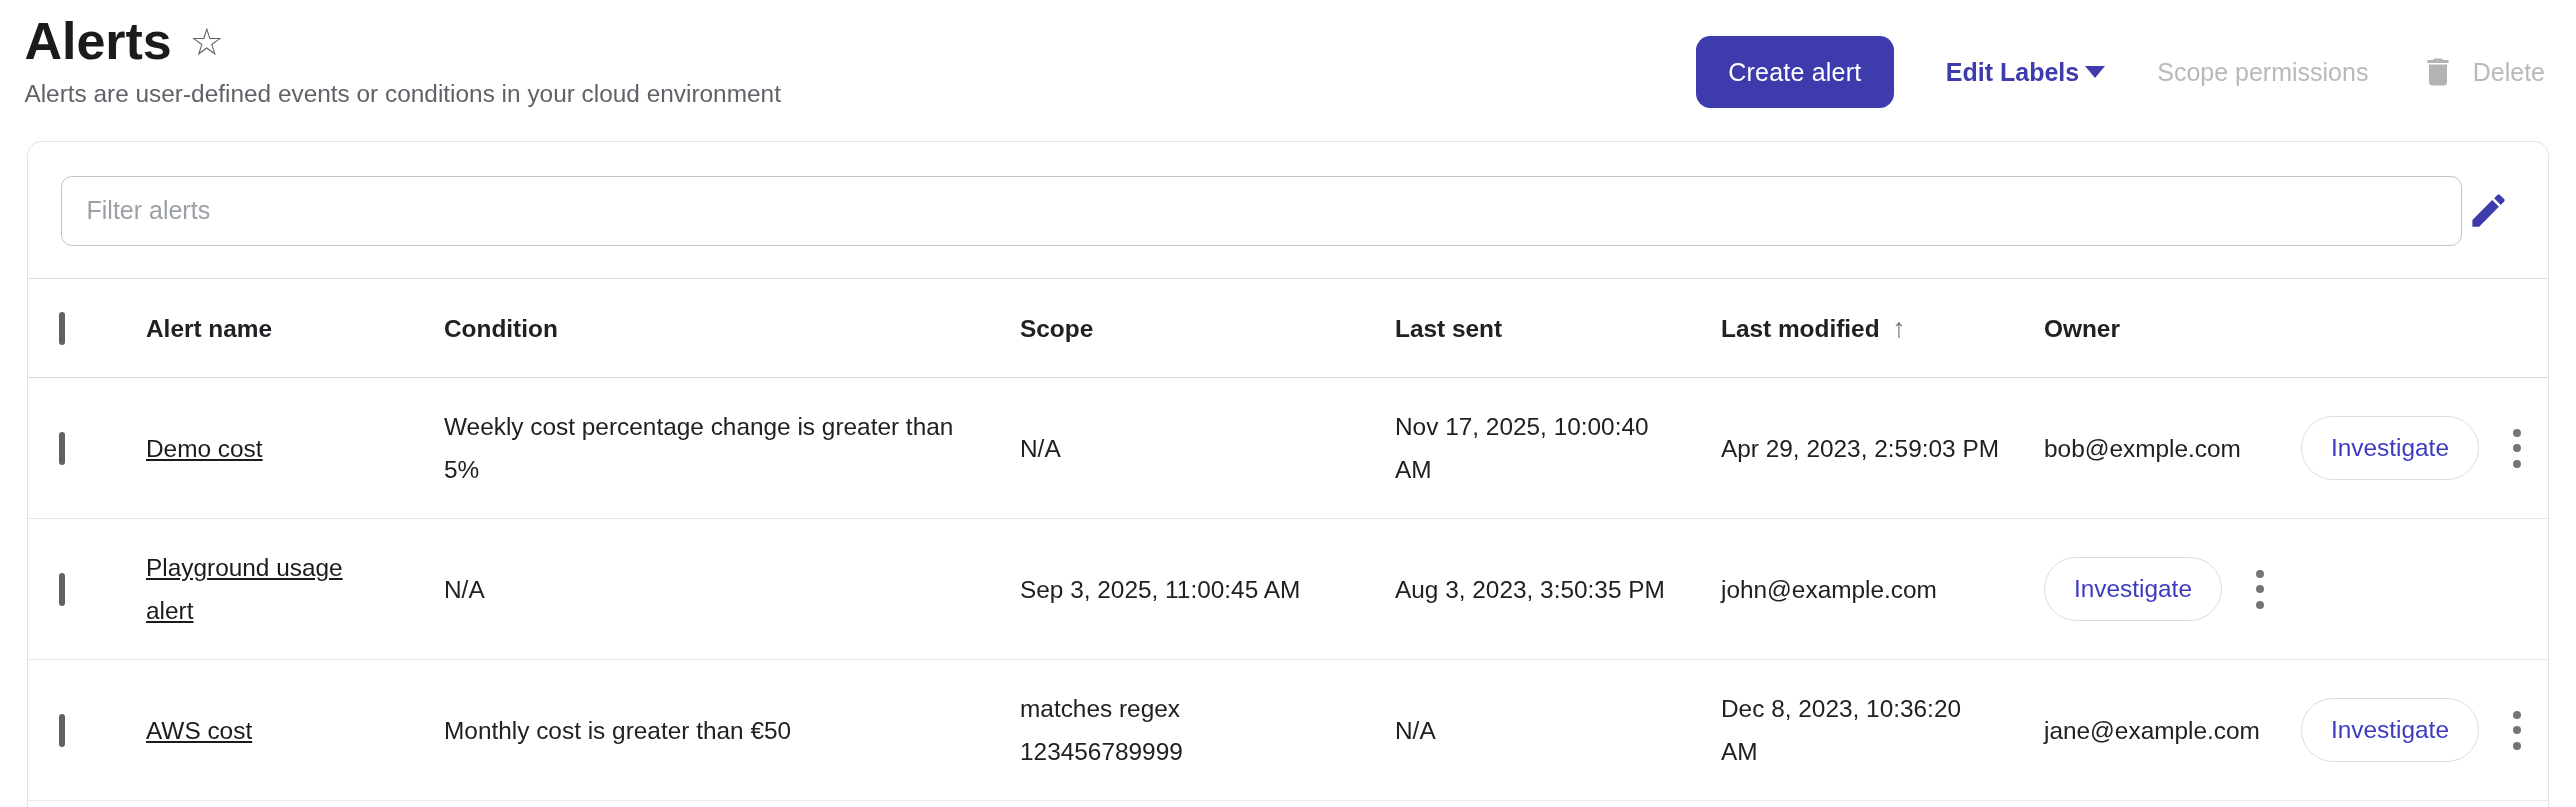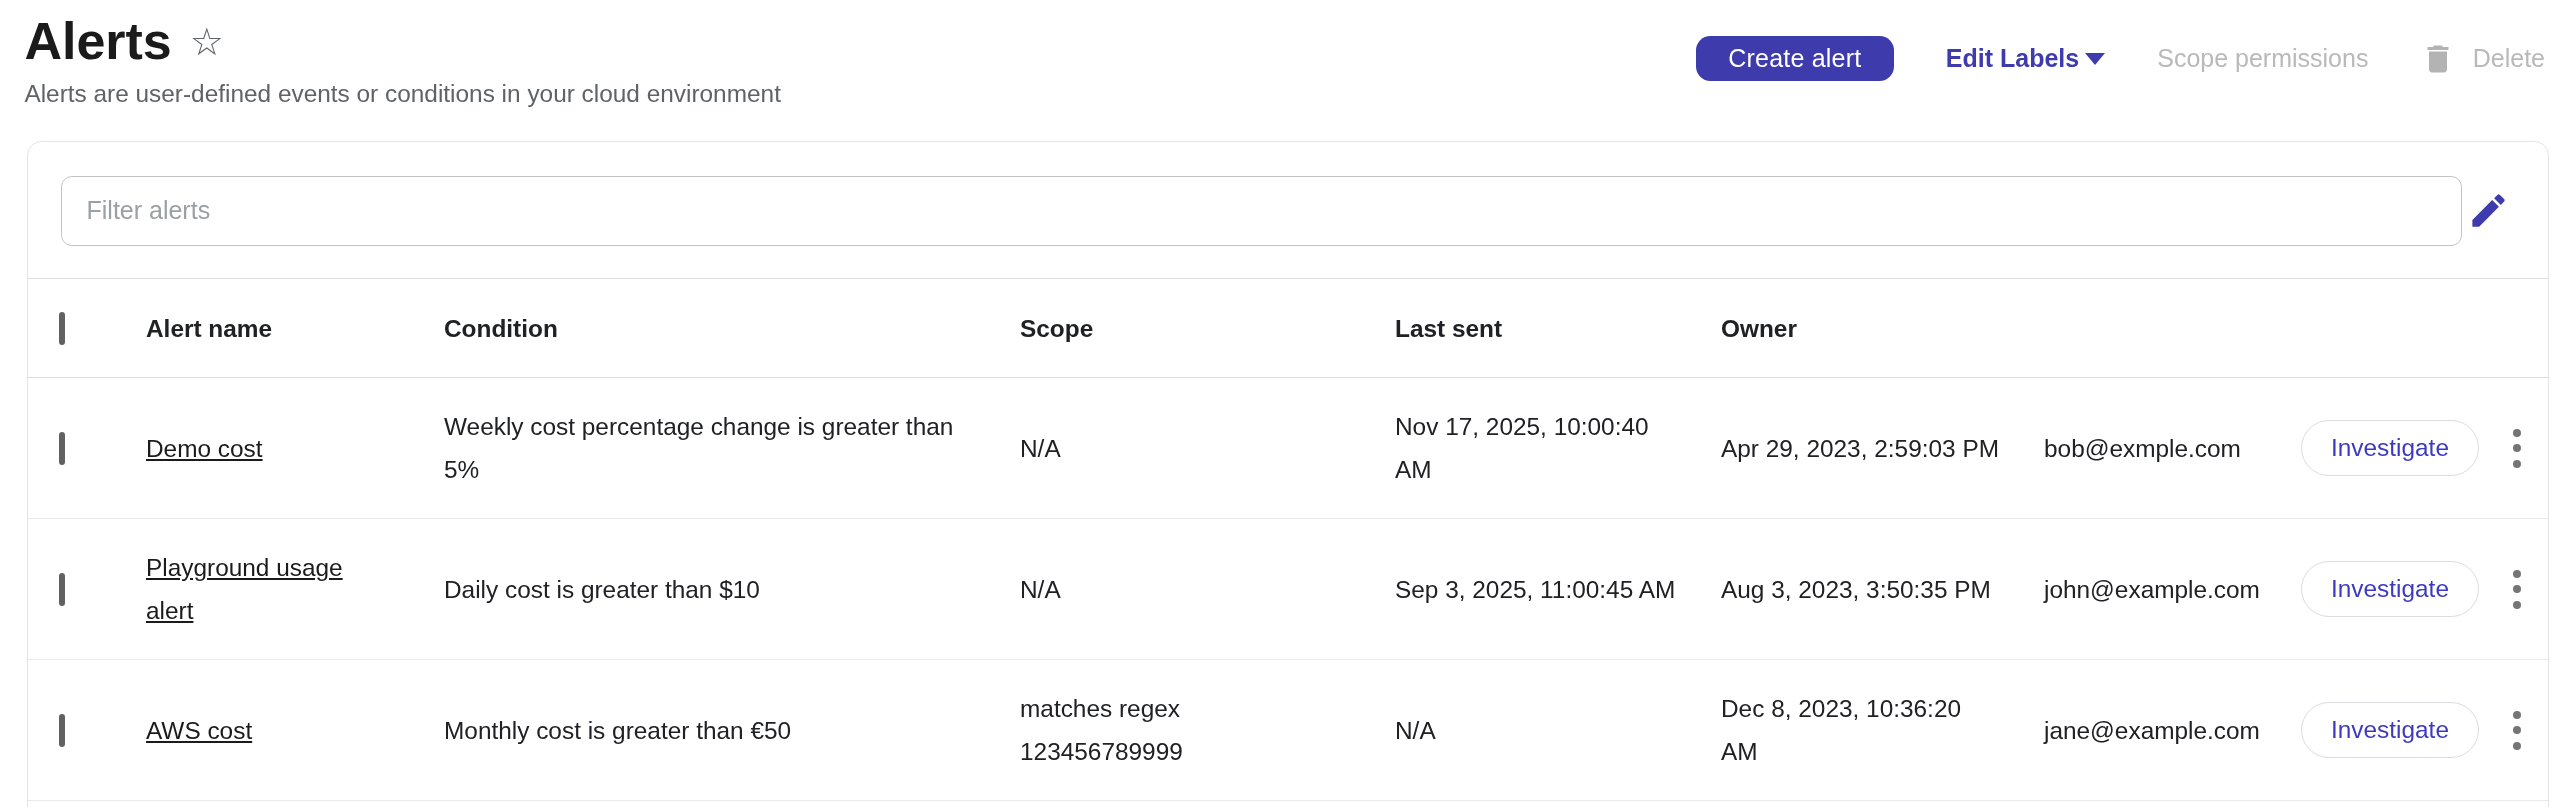--- a/index.html
+++ b/index.html
@@ -20,21 +20,21 @@
   
   .topbar{display:flex;justify-content:space-between;align-items:flex-start;padding:18px 31px 0 24.4px;}
   .title-row{display:flex;align-items:center;gap:18px;}
   .page-title{font-size:52px;font-weight:700;margin:0;line-height:47px;color:#1b1b1b;}
   .star{font-size:38px;line-height:38px;color:#5f6368;cursor:pointer;margin-top:1.8px;}
   .subtitle{font-size:24.4px;color:var(--muted);margin:14.4px 0 0;line-height:29px;text-align:right;}
   .actions{display:flex;align-items:center;gap:52px;margin-top:18px;}
   button{font-family:"Liberation Sans", sans-serif;cursor:pointer;}
   .btn-primary{
     background:var(--brand);color:#fff;font-size:25px;font-weight:500;
-    border:none;border-radius:14.4px;height:45px;padding:0 32.5px;letter-spacing:0.2px;
+    border:none;border-radius:14.4px;height:72px;padding:0 32.5px;letter-spacing:0.2px;
   }
   .btn-text{
     display:flex;align-items:center;gap:6px;background:none;border:none;
     color:var(--brand);font-size:25px;font-weight:600;padding:0;
   }
   .caret-down{width:0;height:0;border-left:10px solid transparent;border-right:10px solid transparent;border-top:12.6px solid var(--brand);}
   .btn-disabled{
     display:flex;align-items:center;gap:16.3px;background:none;border:none;
     color:var(--disabled);font-size:25px;font-weight:500;padding:0;cursor:default;
   }
@@ -57,21 +57,21 @@
   .th{cursor:pointer;display:flex;align-items:center;}
   .sort-arrow{font-size:27px;font-weight:400;color:#757575;margin-left:12.6px;}
   .checkbox{width:31px;height:31px;border:3.6px solid #616161;border-radius:4.5px;background:#fff;cursor:pointer;}
   .name-link{color:#1b1b1b;text-decoration:underline;display:inline-block;max-width:217px;line-height:43px;cursor:pointer;}
   .cond{max-width:524px;}
   .scope{max-width:271px;}
   .datec{max-width:282px;}
   .owner{max-width:253px;}
   .actions-cell{display:flex;align-items:center;gap:27px;padding-right:21.7px;}
   .investigate{
-    background:#fff;border:1.8px solid #dadce0;border-radius:36px;height:56px;padding:0 29px;
+    background:#fff;border:1.8px solid #dadce0;border-radius:36px;height:64px;padding:0 29px;
     color:var(--invest);font-size:24.4px;font-weight:500;white-space:nowrap;
   }
   .kebab{display:flex;flex-direction:column;gap:7.2px;background:none;border:none;padding:9px 7.2px;}
   .kebab i{width:8.1px;height:8.1px;border-radius:50%;background:#757575;display:block;}
 </style>
 </head>
 <body>
 
 <header class="topbar">
   <div>
@@ -119,20 +119,24 @@
     <div class="cell th">
         <span>Condition</span>
       </div>
     <div class="cell th">
         <span>Scope</span>
       </div>
     <div class="cell th">
         <span>Last sent</span>
       </div>
     <div class="cell th">
+      <span>Last modified</span>
+      <span class="sort-arrow">↑</span>
+    </div>
+    <div class="cell th">
         <span>Owner</span>
       </div>
     <div class="cell"></div>
   </div>
 
   <div class="grid trow">
     <div class="cell"><span class="checkbox"></span></div>
     <div class="cell"><a class="name-link">Demo cost</a></div>
     <div class="cell"><span class="cond" style="display:inline-block">Weekly cost percentage change is greater than 5%</span></div>
     <div class="cell"><span class="scope" style="display:inline-block">N/A</span></div>
@@ -145,21 +149,20 @@
           <i></i>
           <i></i>
           <i></i>
         </button>
     </div>
   </div>
 
   <div class="grid trow">
     <div class="cell"><span class="checkbox"></span></div>
     <div class="cell"><a class="name-link">Playground usage alert</a></div>
-    <div class="cell"><span class="cond" style="display:inline-block">Daily cost is greater than $10</span></div>
     <div class="cell"><span class="scope" style="display:inline-block">N/A</span></div>
     <div class="cell"><span class="datec" style="display:inline-block">Sep 3, 2025, 11:00:45 AM</span></div>
     <div class="cell"><span class="datec" style="display:inline-block">Aug 3, 2023, 3:50:35 PM</span></div>
     <div class="cell"><span class="owner" style="display:inline-block">john@example.com</span></div>
     <div class="cell actions-cell">
       <button class="investigate">Investigate</button>
       <button class="kebab">
           <i></i>
           <i></i>
           <i></i>

